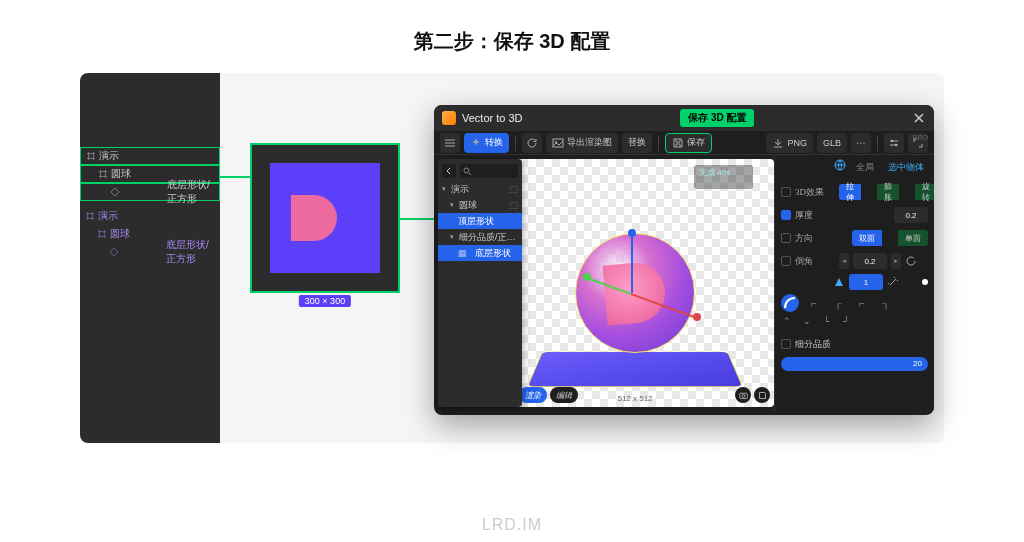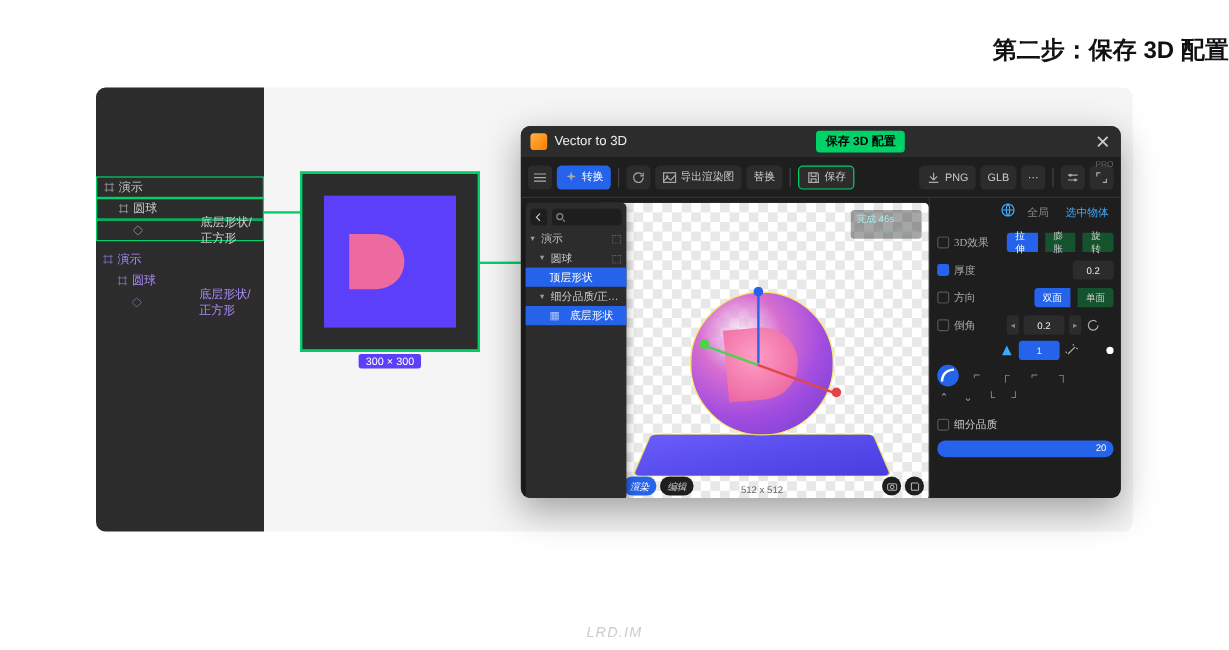--- a/index.html
+++ b/index.html
@@ -1,17 +1,17 @@
 <!DOCTYPE html>
 <html><head>
 <meta charset="utf-8">
 <style>
   * { box-sizing: border-box; margin: 0; padding: 0; font-family: -apple-system, "Segoe UI", sans-serif; }
   body { width: 1024px; height: 542px; background: #fff; position: relative; }
-  .title { text-align: right; padding: 28px 0 18px; font-size: 20px; font-weight: 600; color: #111; }
+  .title { text-align: center; padding: 28px 0 18px; font-size: 20px; font-weight: 600; color: #111; }
   .stage { margin: 0 80px; height: 370px; background: #f5f5f5; border-radius: 8px; position: relative; }
 
   
   .figma-panel { position: absolute; left: 0; top: 0; width: 140px; height: 100%; background: #2c2c2c; border-radius: 8px 0 0 8px; padding-top: 74px; font-size: 10px; color: #ccc; }
   .layer-row { display: flex; align-items: center; height: 18px; padding: 0 6px; gap: 4px; }
   .layer-green { border: 1px solid #00d26a; }
   .layer-indent1 { padding-left: 18px; }
   .layer-indent2 { padding-left: 30px; gap: 48px; }
   .layer-purple { color: #a78bfa; }
   .layer-icon { width: 8px; height: 8px; opacity: 0.6; flex-shrink: 0; }
@@ -26,42 +26,42 @@
 
   
   .plugin { position: absolute; right: 10px; top: 32px; width: 500px; height: 310px; background: #1e1e1e; border-radius: 8px; box-shadow: 0 10px 30px rgba(0,0,0,.35); color: #ccc; font-size: 10px; overflow: hidden; }
   .titlebar { height: 26px; background: #2c2c2c; display: flex; align-items: center; padding: 0 8px; gap: 6px; }
   .titlebar .logo { width: 14px; height: 14px; background: linear-gradient(135deg,#ffb347,#ff7b00); border-radius: 3px; }
   .titlebar .name { flex: 0 0 auto; font-size: 11px; color: #eee; }
   .titlebar .spacer { flex: 1; }
   .callout { background: #00d26a; color: #000; font-size: 10px; padding: 2px 8px; border-radius: 3px; font-weight: 600; }
   .close-x { width: 14px; height: 14px; color: #ccc; cursor: pointer; }
 
-  .toolbar { height: 34px; background: #1e1e1e; display: flex; align-items: center; padding: 0 6px; gap: 4px; border-bottom: 1px solid #333; }
+  .toolbar { height: 24px; background: #1e1e1e; display: flex; align-items: center; padding: 0 6px; gap: 4px; border-bottom: 1px solid #333; }
   .tbtn { height: 20px; display: flex; align-items: center; gap: 3px; padding: 0 6px; border-radius: 4px; font-size: 9px; color: #ccc; background: #2c2c2c; cursor: pointer; }
   .tbtn.blue { background: #2563eb; color: #fff; }
   .tbtn.icon-only { width: 20px; justify-content: center; padding: 0; }
   .tbtn.outline-green { border: 1.5px solid #00d26a; }
   .sep { width: 1px; height: 16px; background: #444; margin: 0 2px; }
   .pro-tag { position: absolute; right: 6px; top: 29px; font-size: 7px; color: #666; }
 
   .body { display: flex; height: calc(100% - 54px); }
   .layer-tree { width: 84px; background: #2c2c2c; margin: 4px; border-radius: 4px; padding: 2px 0; font-size: 9px; box-shadow: 0 3px 8px rgba(0,0,0,.4); position: relative; z-index: 3; }
   .tree-row { display: flex; align-items: center; height: 16px; padding: 0 4px; gap: 3px; color: #ccc; cursor: pointer; }
   .tree-row.header { justify-content: flex-start; }
   .tree-row.sel { background: #2563eb; color: #fff; }
   .tree-row .arrow { width: 6px; font-size: 7px; opacity: .7; }
   .tree-search { height: 16px; margin: 2px 4px; display: flex; align-items: center; gap: 4px; }
   .tree-search .back { width: 14px; height: 14px; background: #1e1e1e; border-radius: 3px; display: flex; align-items: center; justify-content: center; }
   .tree-search .field { flex: 1; height: 14px; background: #1e1e1e; border-radius: 3px; }
 
   .viewport { flex: 1; position: relative; margin: 4px 0; background:
     repeating-conic-gradient(#e8e8e8 0% 25%, #fff 0% 50%) 0 0/16px 16px;
     border-radius: 4px; overflow: hidden; margin-left: -30px; }
-  .status-chip { position: absolute; right: 6px; top: 6px; background: rgba(0,0,0,.35); color: #aee; font-size: 8px; padding: 2px 5px; border-radius: 3px; z-index: 2; }
+  .status-chip { position: absolute; right: 21px; top: 6px; background: rgba(0,0,0,.35); color: #aee; font-size: 8px; padding: 2px 5px; border-radius: 3px; z-index: 2; }
   .status-chip .sub { color: #9aa; font-size: 7px; }
   .vp-size { position: absolute; bottom: 4px; left: 50%; transform: translateX(-50%); color: #666; font-size: 8px; z-index: 2; }
   .vp-btns { position: absolute; bottom: 4px; left: 4px; display: flex; gap: 3px; z-index: 2; font-style: italic; }
   .vp-btns-r { position: absolute; bottom: 4px; right: 4px; display: flex; gap: 3px; z-index: 2; }
   .chip { height: 16px; padding: 0 6px; background: #1e1e1e; color: #ccc; border-radius: 8px; font-size: 8px; display: flex; align-items: center; }
   .chip.blue { background: #2563eb; color: #fff; }
   .chip.round { width: 16px; padding: 0; justify-content: center; border-radius: 50%; }
 
   
   .render { position: absolute; left: 50%; top: 50%; transform: translate(-50%,-45%); }
@@ -76,40 +76,40 @@
   .gizmo .knob { width: 8px; height: 8px; border-radius: 50%; position: absolute; }
 
   .props { width: 160px; background: #1e1e1e; border-left: 1px solid #333; padding: 4px 6px; font-size: 9px; color: #ccc; overflow: hidden; }
   .tabrow { display: flex; gap: 6px; justify-content: flex-end; margin-bottom: 6px; }
   .tabrow .tab { font-size: 9px; color: #888; padding: 2px 4px; cursor: pointer; }
   .tabrow .tab.active { color: #3da9fc; }
   .prop-row { display: flex; align-items: center; height: 20px; gap: 4px; margin-bottom: 3px; }
   .prop-row .lbl { flex: 0 0 40px; color: #aaa; font-family: Liberation Serif, serif; }
   .check { width: 10px; height: 10px; border: 1px solid #555; border-radius: 2px; flex-shrink: 0; }
   .check.on { background: #2563eb; border-color: #2563eb; }
-  .pill-group { display: flex; gap: 6px; margin-left: auto; }
+  .pill-group { display: flex; gap: 16px; margin-left: auto; }
   .pill { height: 16px; padding: 0 7px; font-size: 8px; background: #14532d; color: #ccc; display: flex; align-items: center; cursor: pointer; }
   .pill:first-child { border-radius: 3px 0 0 3px; }
   .pill:last-child { border-radius: 0 3px 3px 0; }
   .pill.active { background: #2563eb; color: #fff; }
   .num-input { background: #2c2c2c; border-radius: 3px; height: 16px; width: 34px; display: flex; align-items: center; justify-content: center; font-size: 8px; color: #eee; }
   .icon-sm { width: 12px; height: 12px; color: #aaa; }
   .slider-row { display: flex; align-items: center; gap: 4px; margin-bottom: 3px; }
   .stepper { width: 10px; height: 16px; background: #2c2c2c; border-radius: 2px; color: #888; display: flex; align-items: center; justify-content: center; font-size: 7px; }
   .swatch-row { display: flex; gap: 6px; margin: 4px 0; }
   .swatch { width: 18px; height: 18px; border-radius: 50%; display: flex; align-items: center; justify-content: center; font-size: 10px; color: #888; cursor: pointer; }
   .swatch.sel { background: #2563eb; }
   .corner-row { display: flex; gap: 6px; margin-bottom: 4px; }
   .corner-ic { width: 14px; height: 14px; color: #999; }
   .slider-full { height: 14px; border-radius: 7px; background: #2563eb; position: relative; margin-top: 2px; text-align: right; }
   .slider-full .val { position: absolute; right: 6px; top: 0; color: #fff; font-size: 8px; line-height: 14px; }
   .footer-opts { margin-top: 6px; font-size: 8px; color: #888; }
   .footer-opts div { margin-bottom: 3px; }
 
-  .watermark { position: absolute; bottom: 8px; left: 50%; transform: translateX(-50%); color: #ccc; font-size: 12px; letter-spacing: 1px; font-weight: 500; font-style: italic; }
+  .watermark { position: absolute; bottom: 8px; left: 50%; transform: translateX(-50%); color: #ccc; font-size: 16px; letter-spacing: 1px; font-weight: 500; }
 </style>
 </head>
 <body>
 
 <div class="title">第二步：保存 3D 配置</div>
 
 <div class="stage">
 
   <div class="figma-panel">
     <div class="layer-row layer-green">

